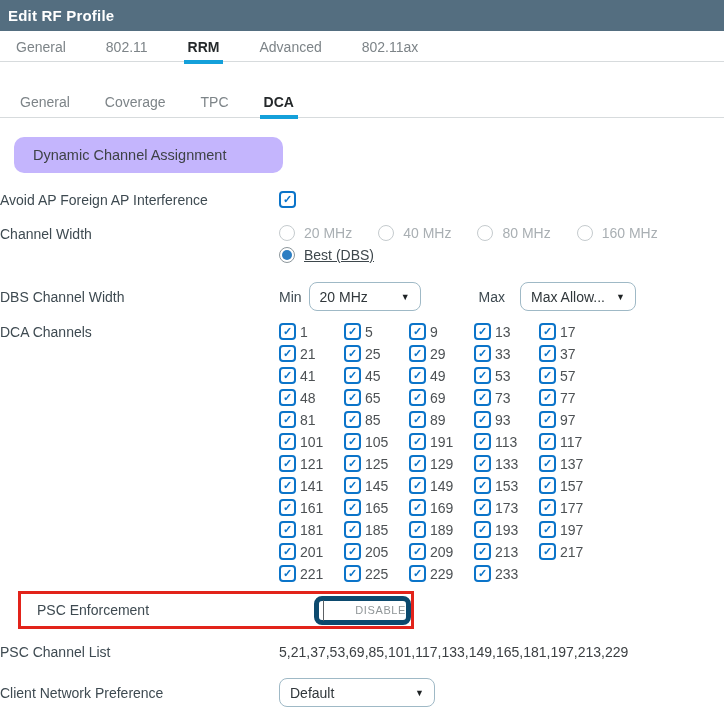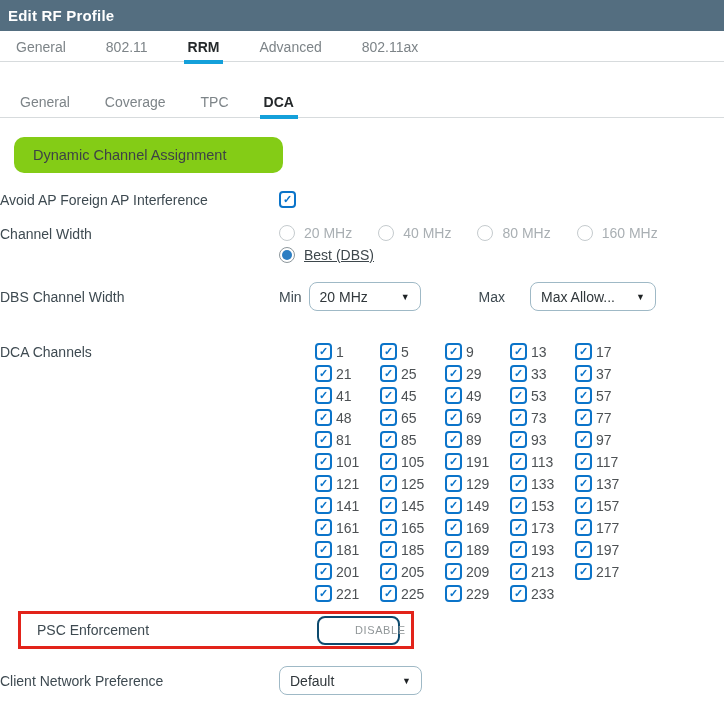--- a/index.html
+++ b/index.html
@@ -15,31 +15,31 @@
   .tabs.main { padding-left:14px; gap:36px; height:31px; }
   .tabs.sub  { margin-top:24px; padding-left:18px; gap:31px; height:32px; }
   .tab { position:relative; font-size:14px; color:#7d8488; display:flex; align-items:center;
          cursor:default; padding:16px 2px; }
   .tab.active { color:#25292b; font-weight:bold; }
   .tab.active::after { content:""; position:absolute; left:-2px; right:-2px; bottom:-1px;
          height:4px; background:#14a0da; }
 
   
   .content { padding-top:19px; }
-  .section-pill { margin-left:14px; width:269px; height:36px; background:#84cc16;
+  .section-pill { margin-left:14px; width:269px; height:36px; background:#c4b5fd;
          border-radius:10px; display:flex; align-items:center; padding-left:19px; }
   .section-pill span { font-size:14.5px; color:#3e4246; }
 
   .row { display:flex; align-items:flex-start; }
   .row-label { width:279px; font-size:14px; color:#3e4a51; line-height:18px; }
 
   .row-avoid   { margin-top:18px; }
   .row-cw      { margin-top:16px; }
   .row-dbs     { margin-top:19px; align-items:center; }
-  .row-dca     { margin-top:32px;gap:36px; }
+  .row-dca     { margin-top:12px; }
   .row-psclist { margin-top:14px; }
   .row-cnp     { margin-top:17px; align-items:center; }
 
   
   .cb { width:17px; height:17px; border:2px solid #0b74c9; border-radius:4px; background:#fff;
         display:inline-flex; align-items:center; justify-content:center; flex:none; }
   .cb::after { content:"\2713"; font-size:11px; font-weight:bold; color:#0b74c9; line-height:1; }
 
   
   .radio-line { display:flex; gap:26px; align-items:center; }
@@ -52,36 +52,36 @@
            background:#2b7dc2; }
   .radio-opt.selected .radio-text { color:#3e474c; font-size:14px;text-decoration:underline; }
   .radio-line2 { margin-top:6px; }
 
   
   .dd-group { display:flex; align-items:center; }
   .dd-label { font-size:14px; color:#3e4a51; margin-right:7px; }
   .dropdown { height:29px; border:1px solid #9fb9c6; border-radius:8px; background:#fff;
         display:flex; align-items:center; justify-content:space-between; padding:0 10px; }
   .dd-min { width:112px; }
-  .dd-max { width:126px; margin-left:18px; }
-  .dd-cnp { width:143px;gap:28px; }
+  .dd-max { width:116px; margin-left:8px; }
+  .dd-cnp { width:156px;gap:28px; }
   .dd-value { font-size:14px; color:#30373b; }
   .dd-caret { font-size:9px; color:#1e2224; }
   .dd-gap { width:58px; }
 
   
   .dca-grid { display:grid; grid-template-columns:repeat(5,65px); grid-auto-rows:17px;
         row-gap:5px; }
   .dca-cell { display:flex; align-items:center; gap:4px; font-size:14px; color:#4d5154; }
 
   
   .annotated-row { margin-top:9px; margin-left:18px; width:396px; border:3px solid #e2231a;
         display:flex; align-items:center; padding:4px 0 4px 10px; height:38px; }
   .annotated-row .row-label { width:286px; padding-left:6px; }
-  .toggle { width:83px; height:29px; border:2px solid #0c4a6e; border-radius:8px; background:#fff;
+  .toggle { width:97px; height:29px; border:5px solid #0c4a6e; border-radius:8px; background:#fff;
         display:flex; align-items:center;gap:24px; }
   .toggle-knob { width:21px; height:21px; background:#5c6063; border-radius:4px; margin-left:4px; }
   .toggle-text { font-size:11px; color:#909698; margin-left:8px; letter-spacing:.6px; }
 
   .psc-list-value { font-size:14px; color:#3c4043; padding-top:1px; }
 </style>
 </head>
 <body>
 
 <div class="titlebar">
@@ -403,20 +403,24 @@
   </div>
 
   <div class="annotated-row">
     <div class="row-label">PSC Enforcement</div>
     <div class="toggle">
       <span class="toggle-knob"></span>
       <span class="toggle-text">DISABLE</span>
     </div>
   </div>
 
+  <div class="row row-psclist">
+    <div class="row-label">PSC Channel List</div>
+    <div class="psc-list-value">5,21,37,53,69,85,101,117,133,149,165,181,197,213,229</div>
+  </div>
 
   <div class="row row-cnp">
     <div class="row-label">Client Network Preference</div>
     <div class="dropdown dd-cnp">
       <span class="dd-value">Default</span>
       <span class="dd-caret">▼</span>
     </div>
   </div>
 
 </div>

